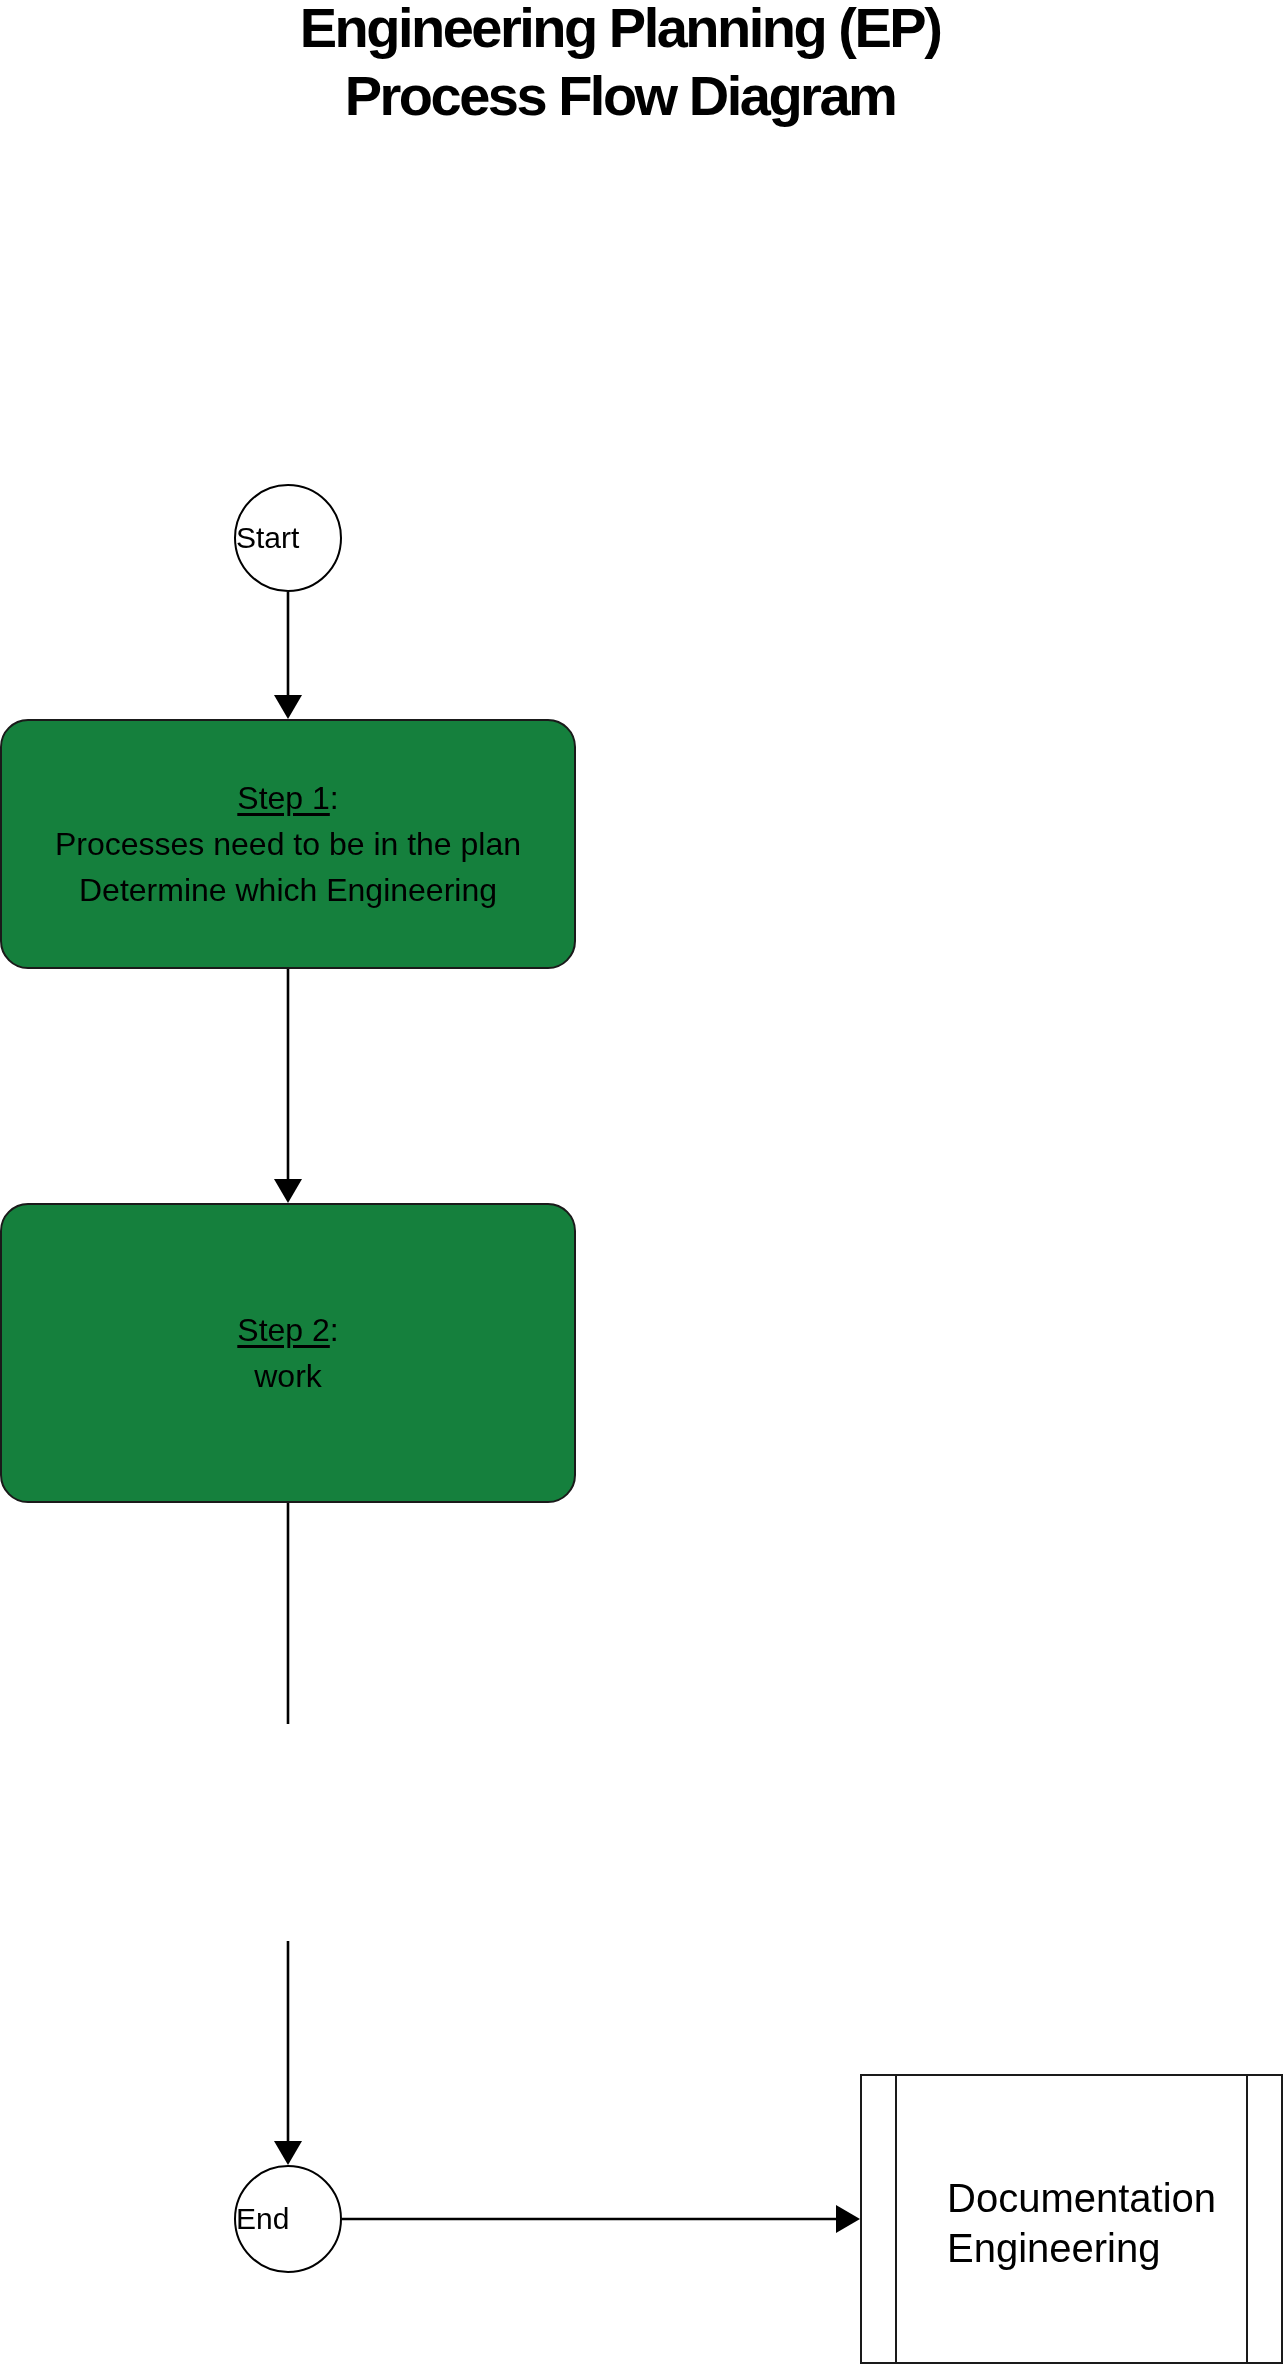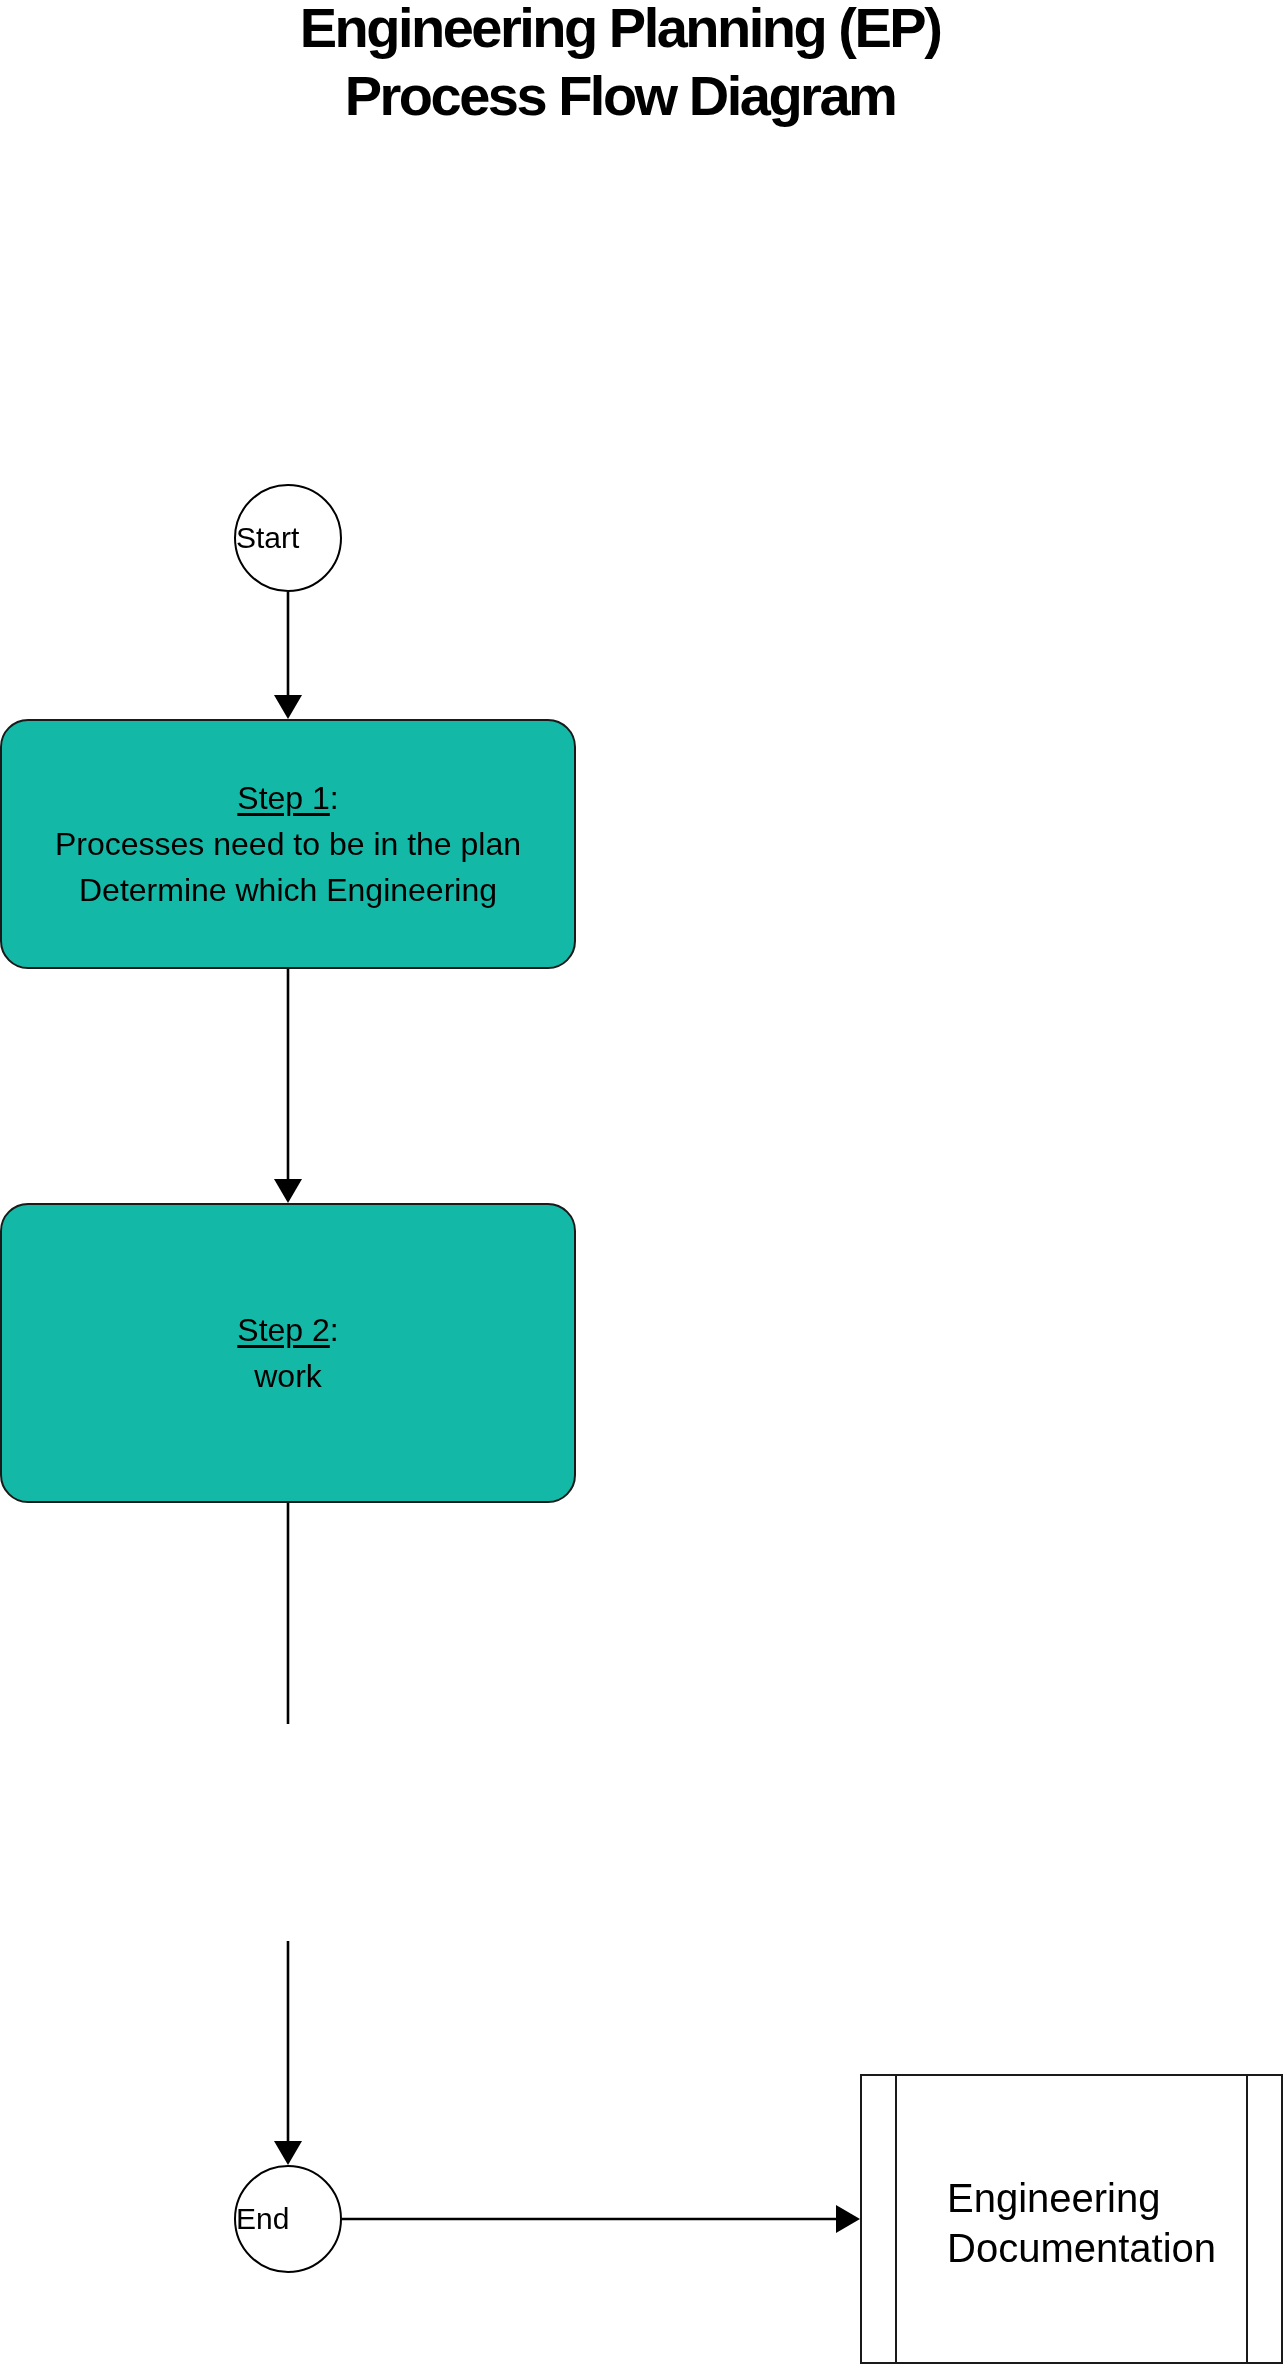--- a/index.html
+++ b/index.html
@@ -61,21 +61,21 @@
   }
   .terminator.start { left: 234px; top: 484px; }
   .terminator.end   { left: 234px; top: 2165px; }
   
   .step {
     position: absolute;
     left: 0;
     width: 576px;
     border: 2px solid #1a1a1a;
     border-radius: 28px;
-    background: #14b8a6;
+    background: #15803d;
     box-sizing: border-box;
     display: flex;
     flex-direction: column;
     align-items: center;
     justify-content: center;
     text-align: center;
     font-size: 32px;
     line-height: 46px;
   }
   .step.s1 { top: 719px;  height: 250px; }
@@ -155,18 +155,18 @@
 
 
   <div class="terminator end">
     <span>End</span>
   </div>
 
   <div class="doc">
     <div class="vline left"></div>
     <div class="vline right"></div>
     <div class="doc-label">
+      <div>Documentation</div>
       <div>Engineering</div>
-      <div>Documentation</div>
     </div>
   </div>
 
 </div>
 
 </body></html>

